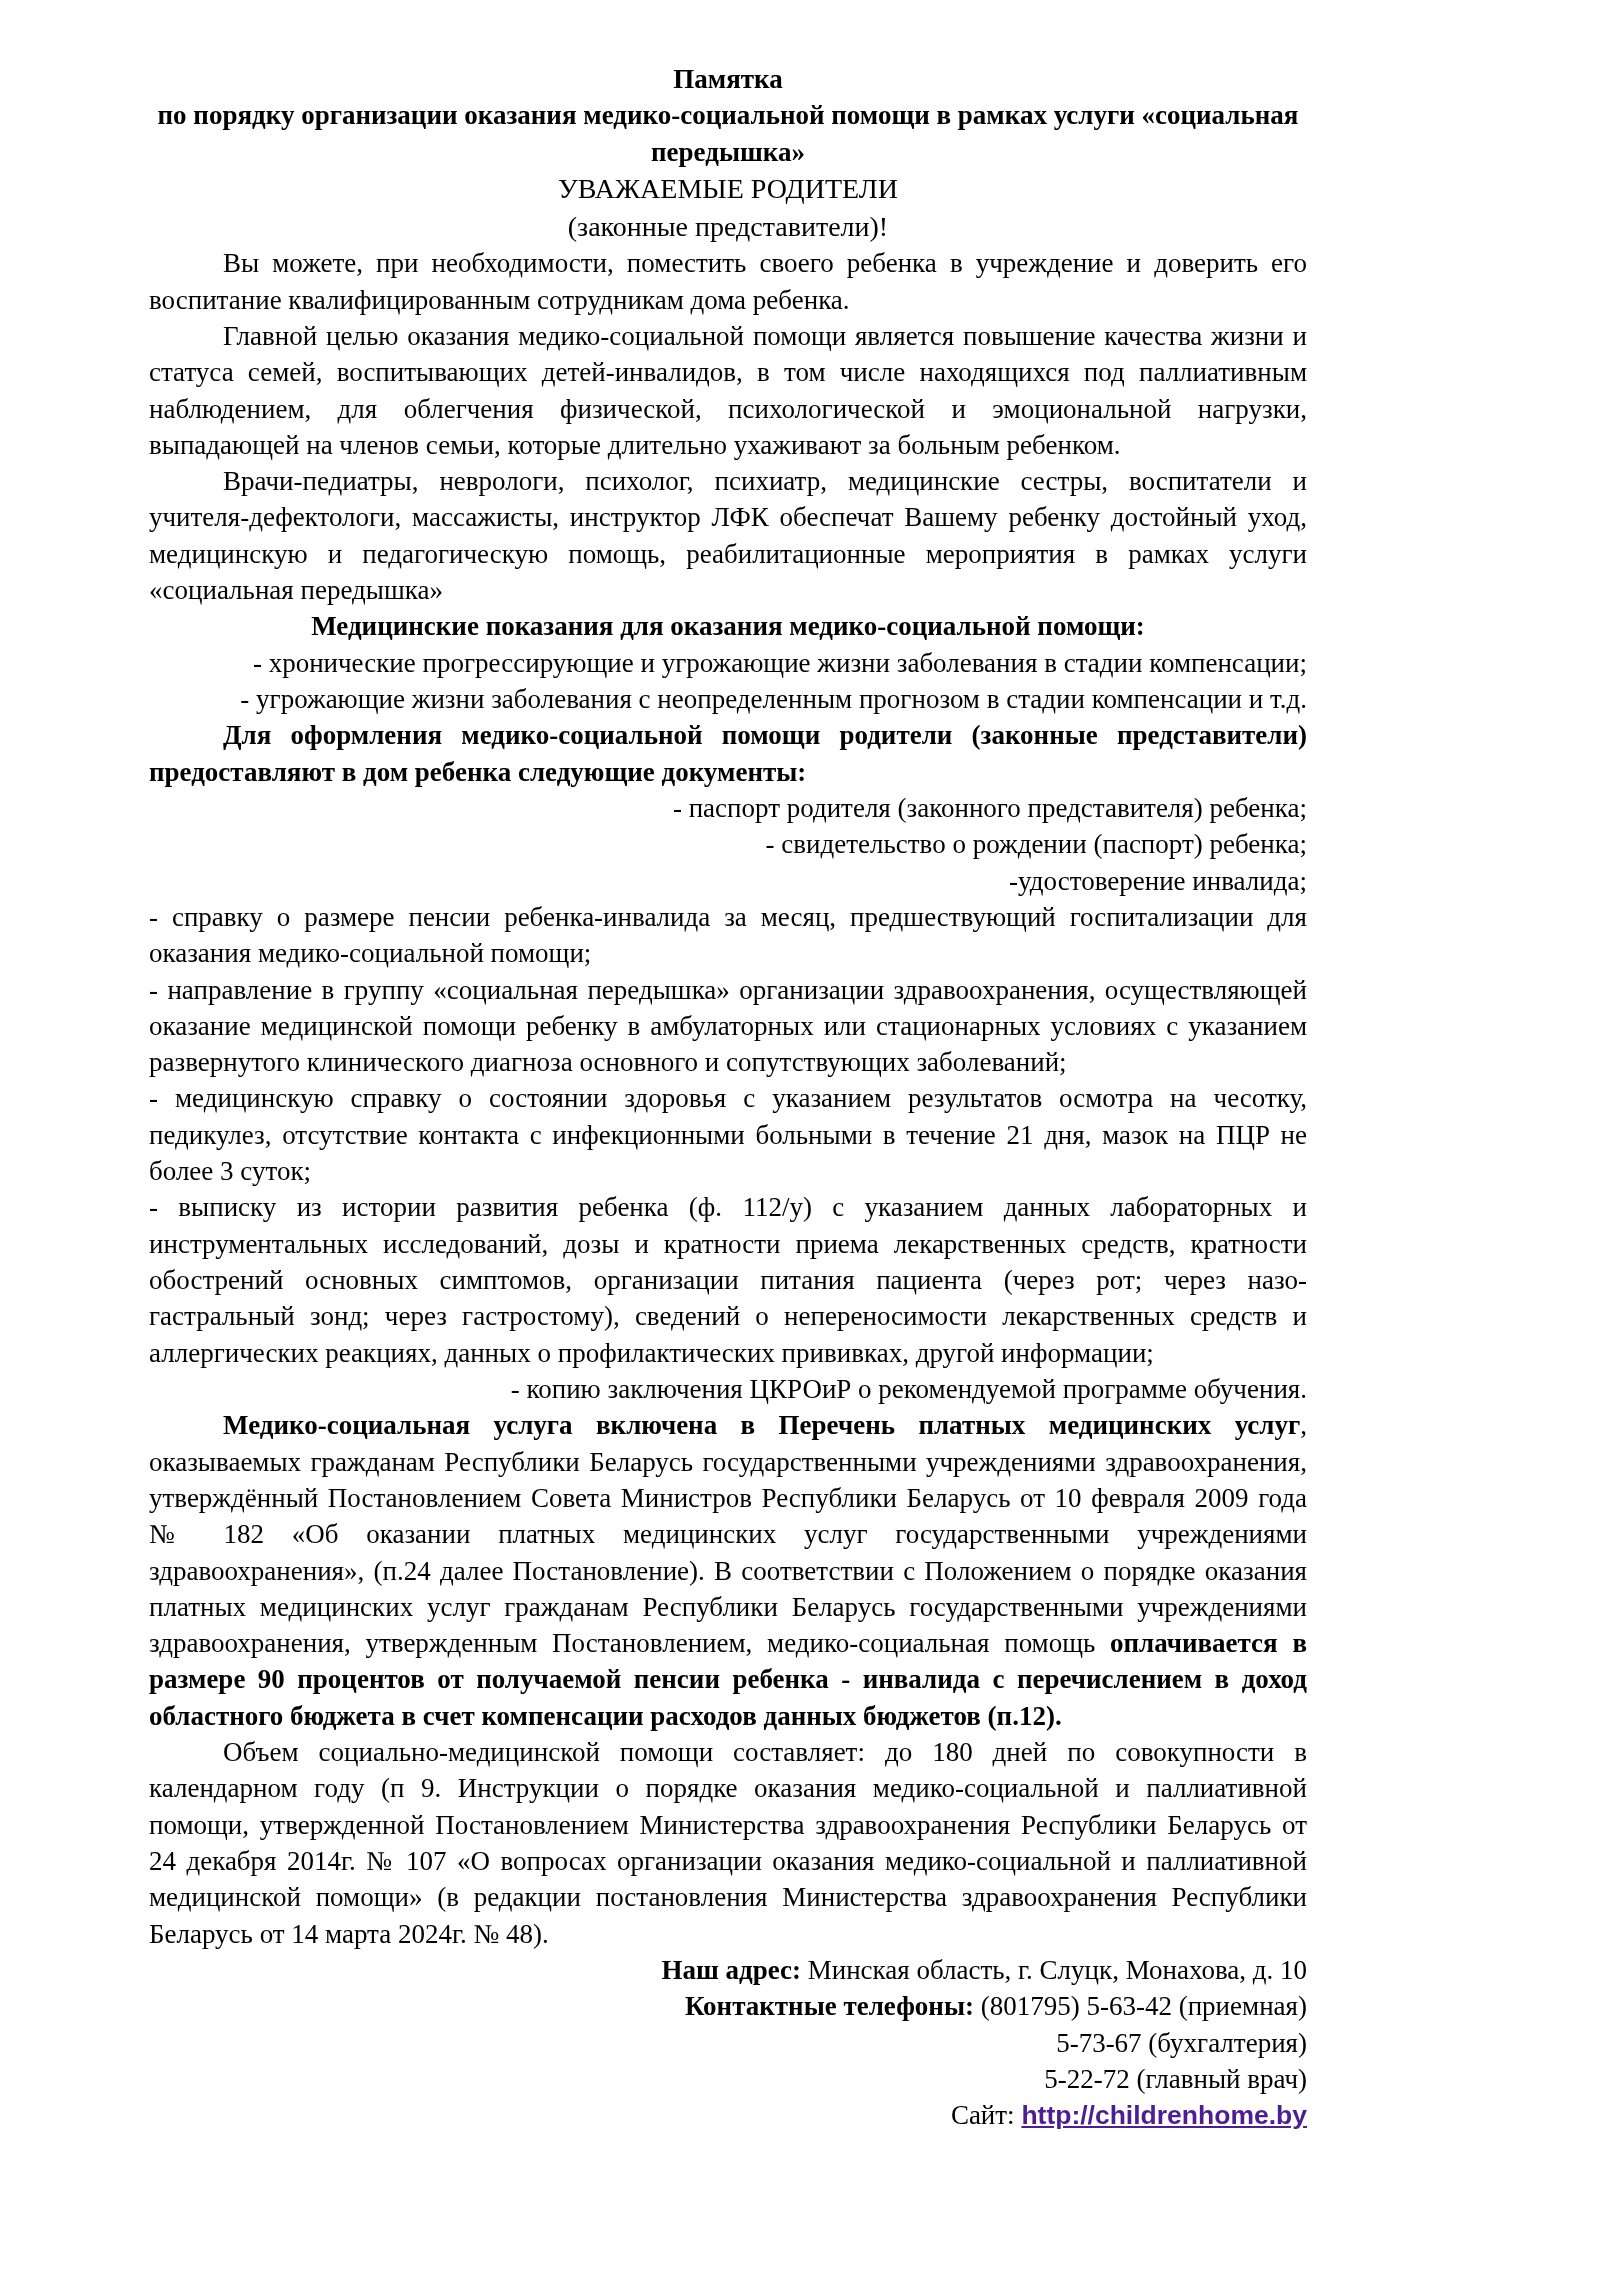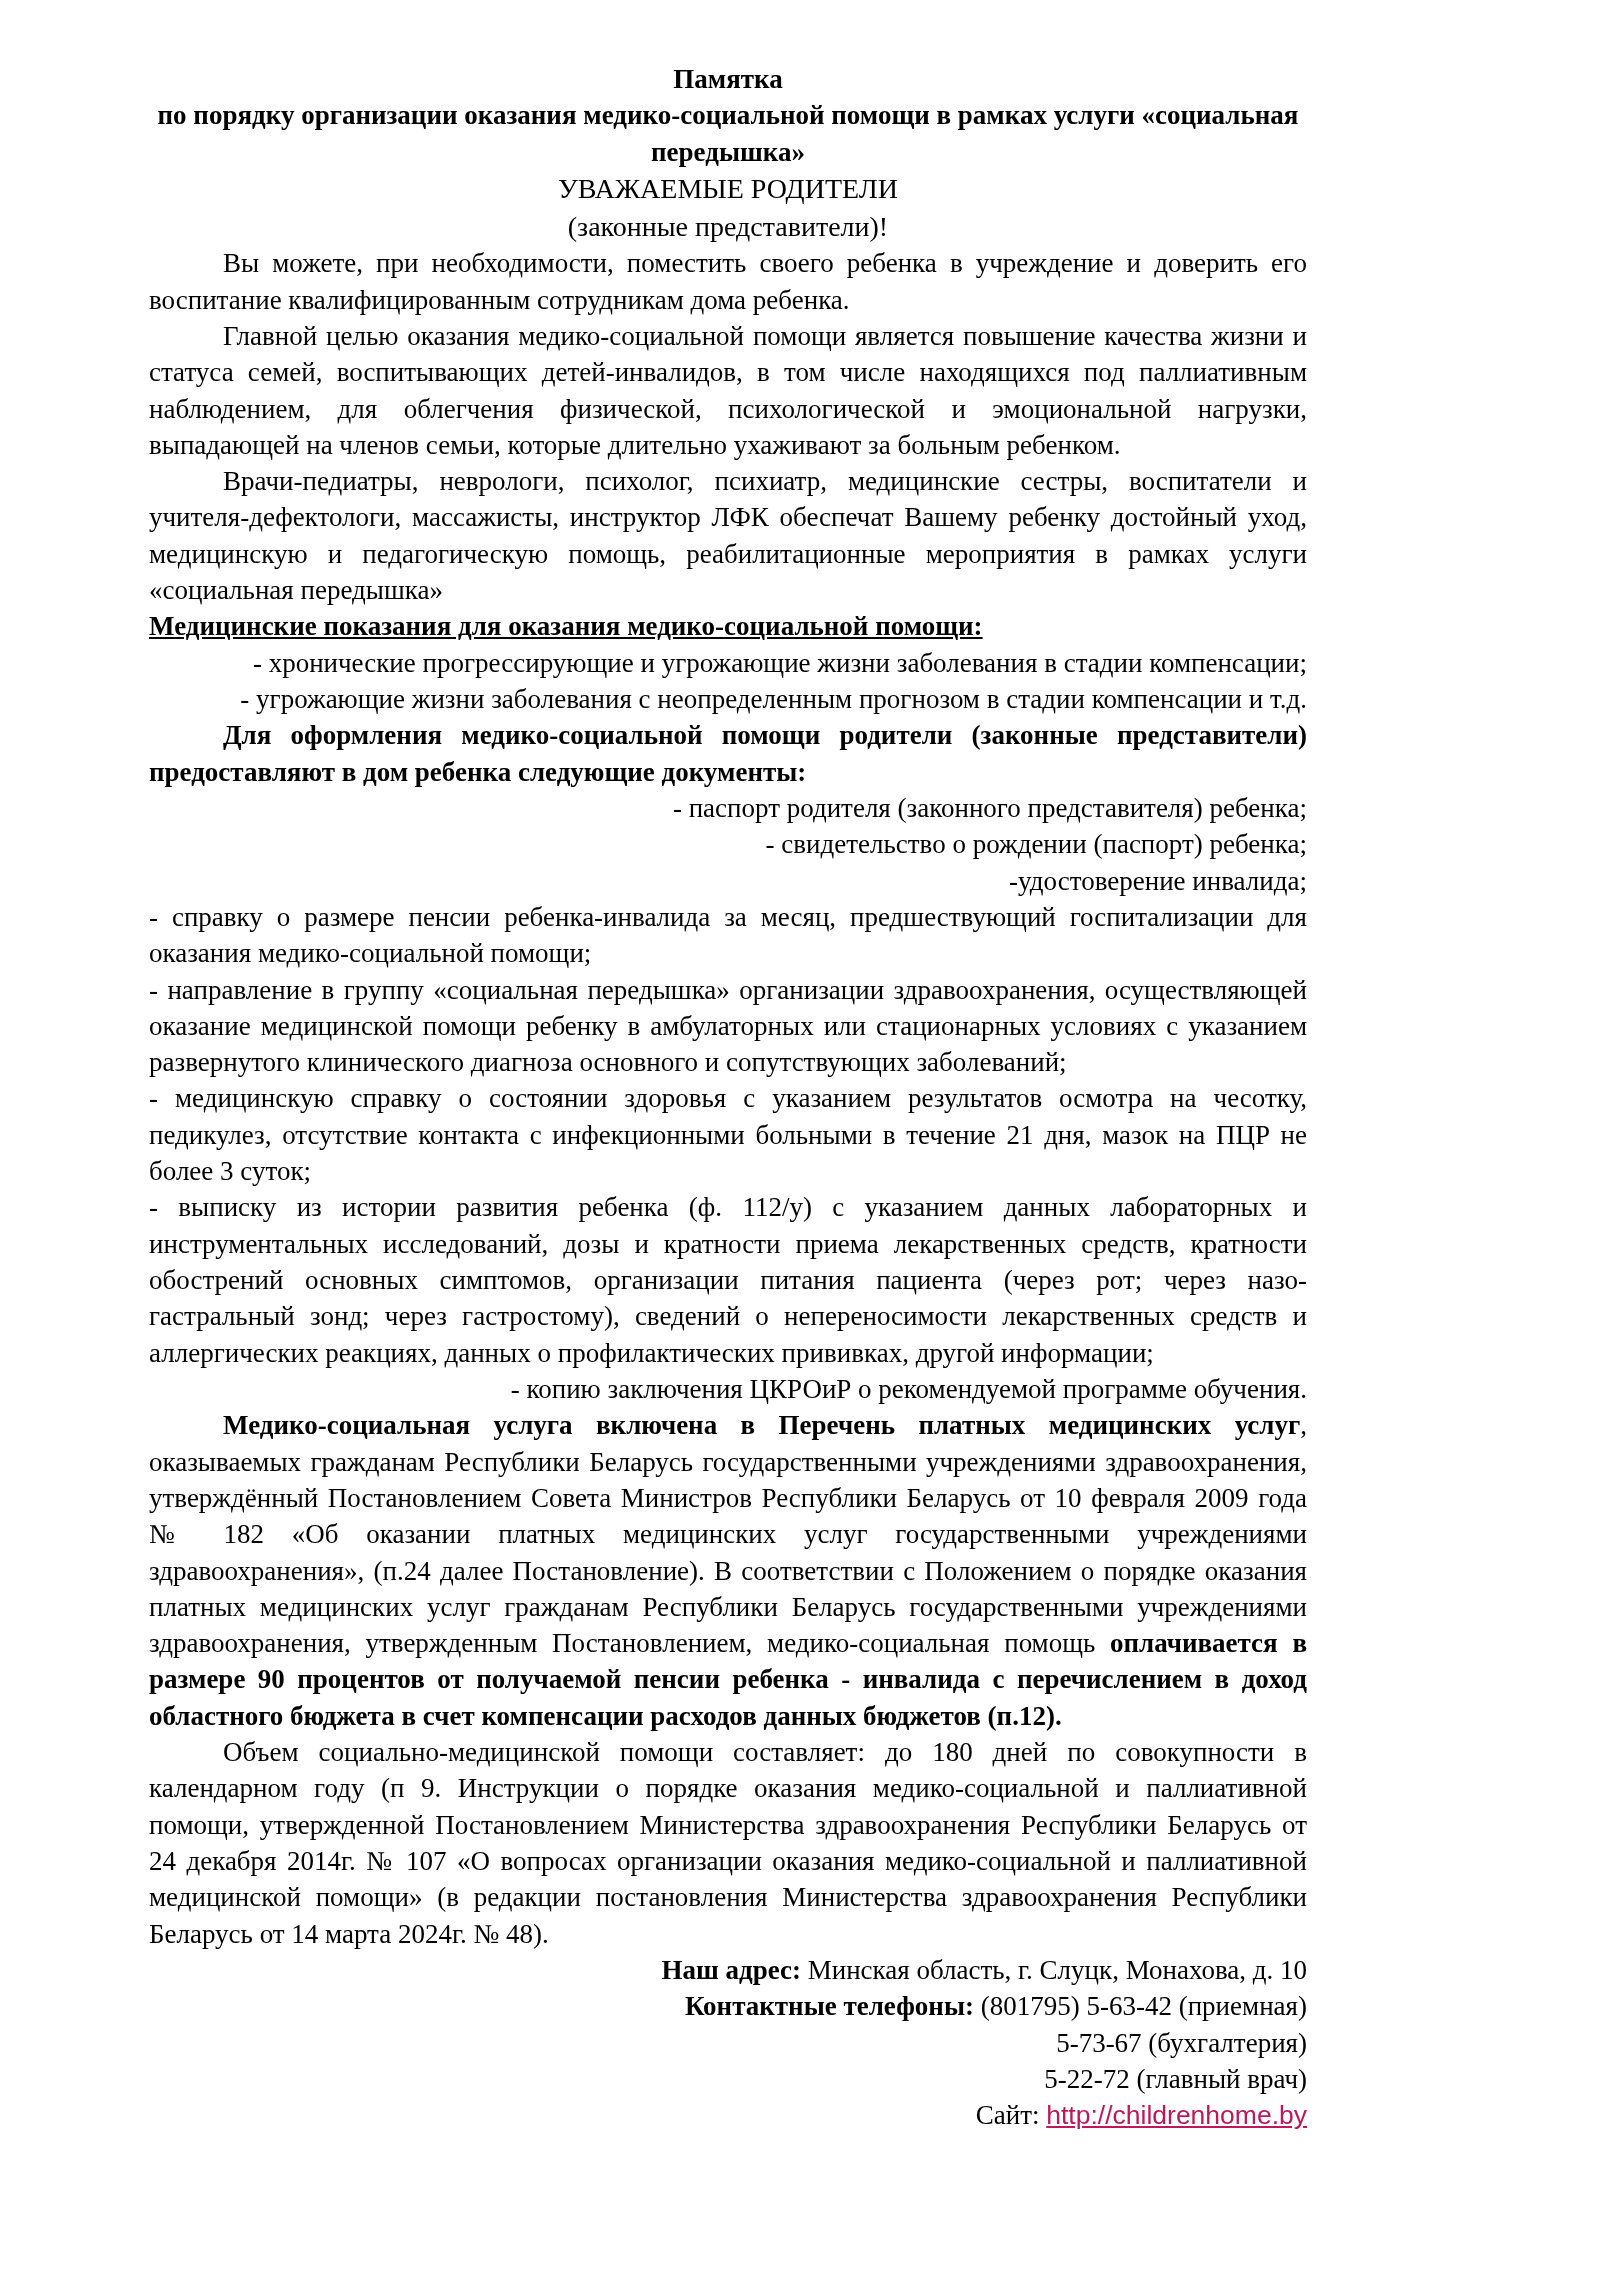--- a/index.html
+++ b/index.html
@@ -51,36 +51,35 @@
   }
   p.flushleft {
     margin: 0;
     text-indent: 0;
     text-align: right;
   }
   p.head {
     margin: 0;
     text-indent: 0;
     font-weight: bold;
-    text-align: left;
-    text-decoration: underline;
+    text-align: center;
   }
   p.head-ind {
     margin: 0;
     text-indent: 74px;
     font-weight: bold;
     text-align: justify;
     font-family: Liberation Serif, serif;
   }
   .b { font-weight: bold; }
   a.site-link {
-    color: #be185d;
+    color: #4c1d95;
     text-decoration: underline;
     font-family: "Liberation Sans", sans-serif;
-    font-weight: normal;
+    font-weight: bold;
     font-size: 26.5px;
   }
   .contact-label {
     font-weight: bold;
   }
 </style>
 </head>
 <body>
 
 <div class="page">

